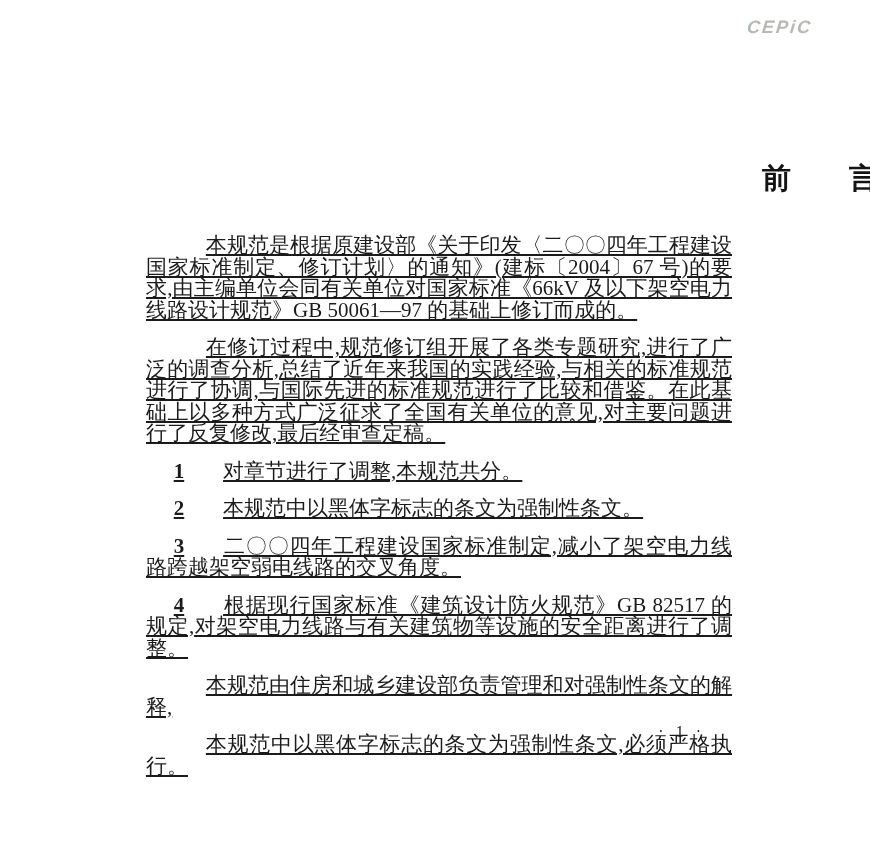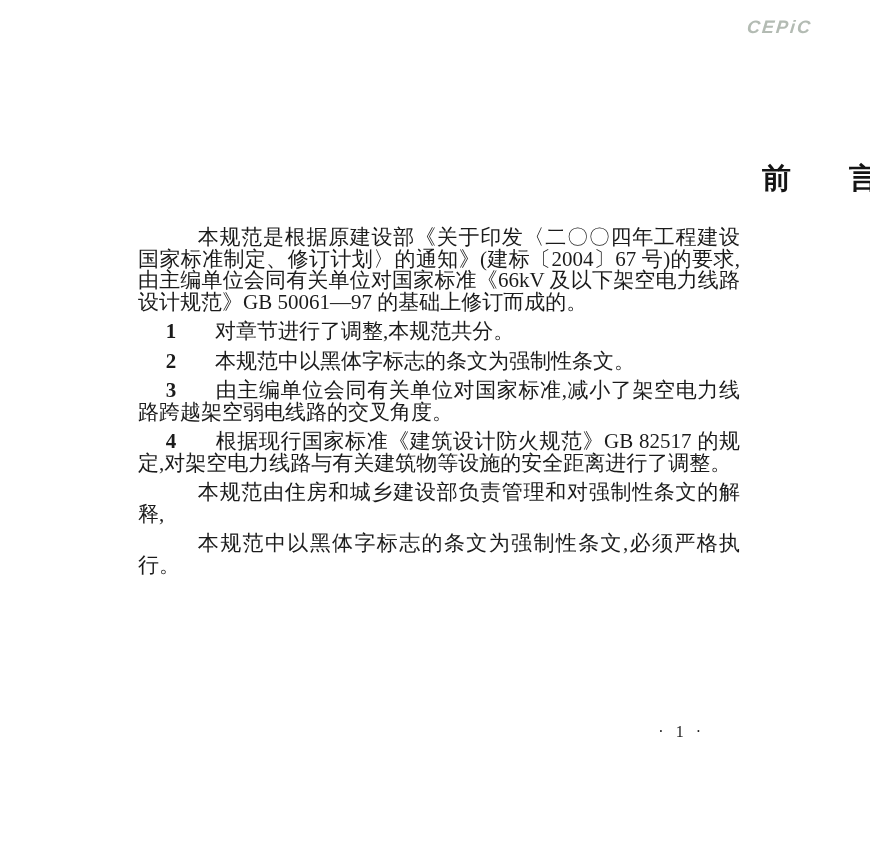--- a/index.html
+++ b/index.html
@@ -45,23 +45,24 @@
     top: 219px;
     left: 130px;
     width: 618px;
     font-size: 21px;
     line-height: 21.5px;
     color: #1b1b1b;
     text-align: justify;
     letter-spacing: 0;
   }
   .para {
-    margin: 8px;
+    margin: 16px;
     padding: 0;
     text-indent: 2.85em;
+    text-decoration: underline;
   }
   .item {
     text-indent: 1.32em;
   }
   .item .num {
     font-weight: bold;
     margin-right: 1.85em;
     font-style: normal;
   }
   .pageno {
@@ -80,28 +81,29 @@
 <div class="page">
 
   <div class="logo">CEPiC</div>
 
   <h1 class="title">前　　言</h1>
 
   <div class="body">
 
     <p class="para">本规范是根据原建设部《关于印发〈二〇〇四年工程建设国家标准制定、修订计划〉的通知》(建标〔2004〕67 号)的要求,由主编单位会同有关单位对国家标准《66kV 及以下架空电力线路设计规范》GB 50061—97 的基础上修订而成的。</p>
 
+    <p class="para">在修订过程中,规范修订组开展了各类专题研究,进行了广泛的调查分析,总结了近年来我国的实践经验,与相关的标准规范进行了协调,与国际先进的标准规范进行了比较和借鉴。在此基础上以多种方式广泛征求了全国有关单位的意见,对主要问题进行了反复修改,最后经审查定稿。</p>
 
 
 
     <p class="para item"><b class="num">1</b><span>对章节进行了调整,本规范共分。</span></p>
 
     <p class="para item"><b class="num">2</b><span>本规范中以黑体字标志的条文为强制性条文。</span></p>
 
-    <p class="para item"><b class="num">3</b><span>由主编单位会同有关单位对国家标准,减小了架空电力线路跨越架空弱电线路的交叉角度。</span></p>
+    <p class="para item"><b class="num">3</b><span>二〇〇四年工程建设国家标准制定,减小了架空电力线路跨越架空弱电线路的交叉角度。</span></p>
 
     <p class="para item"><b class="num">4</b><span>根据现行国家标准《建筑设计防火规范》GB 82517 的规定,对架空电力线路与有关建筑物等设施的安全距离进行了调整。</span></p>
 
 
     <p class="para">本规范由住房和城乡建设部负责管理和对强制性条文的解释,</p>
 
     <p class="para">本规范中以黑体字标志的条文为强制性条文,必须严格执行。</p>
 
   </div>
 

